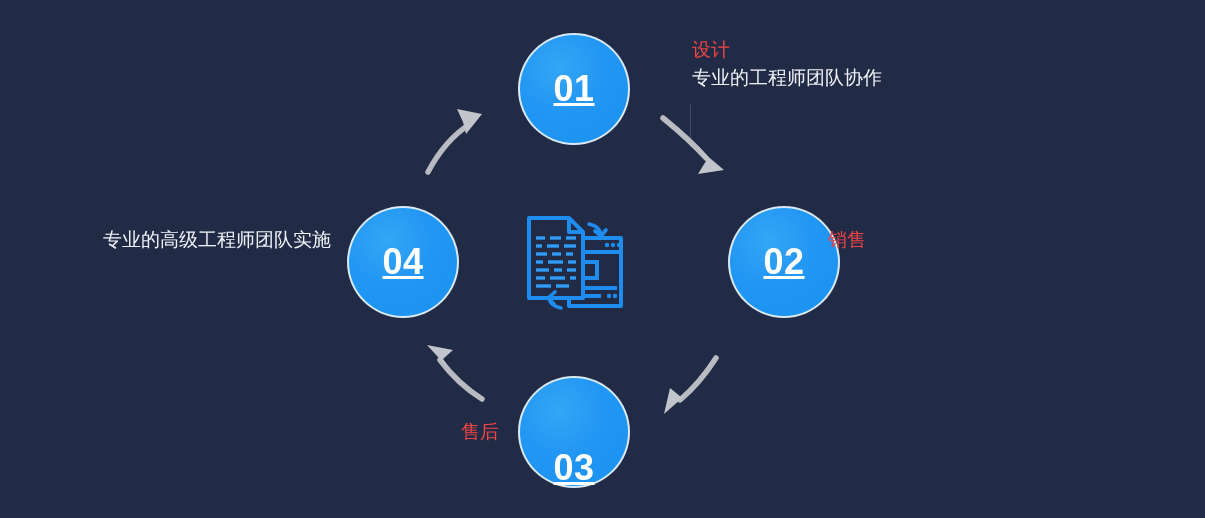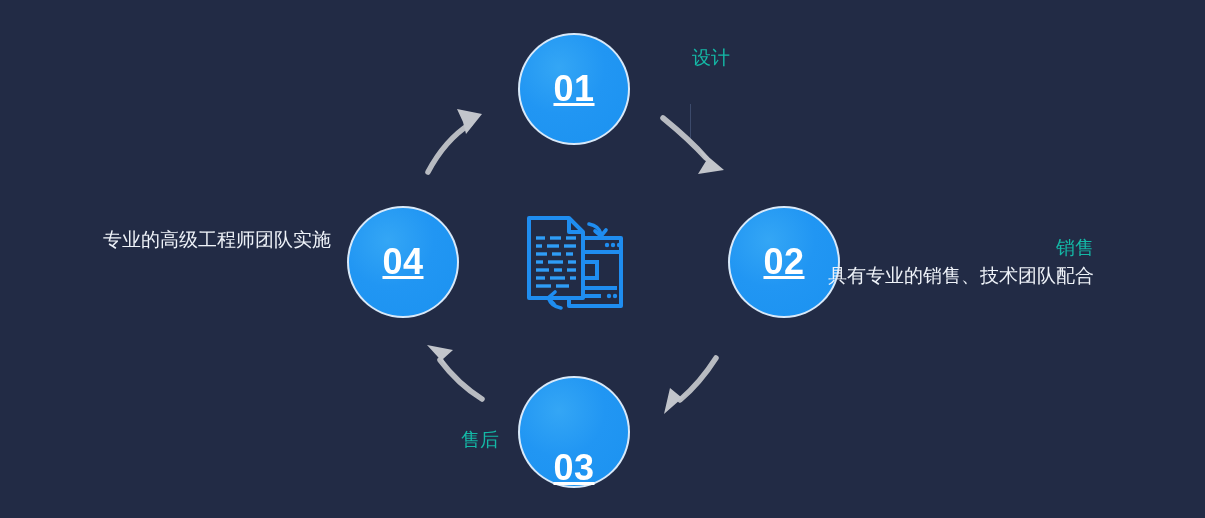--- a/index.html
+++ b/index.html
@@ -55,23 +55,22 @@
 
   
   .label {
     position: absolute;
     color: #e9eef7;
     line-height: 1.45;
     white-space: nowrap;
   }
   .label .title {
     font-size: 19px;
-    color: #14b8a6;
+    color: #ef4444;
     display: block;
-    margin-top: 8px;
   }
   .label .desc {
     font-size: 19px;
     color: #eef2f8;
     display: block;
   }
 
   #label-01 { left: 692px; top: 36px; text-align: left; }
   #label-02 { left: 828px; top: 226px; text-align: right; }
   #label-03 { right: 706px; top: 418px; text-align: right; }
@@ -208,25 +207,25 @@
   </div>
   <div class="node" id="node-03">
     <span class="num">03</span>
   </div>
   <div class="node" id="node-04">
     <span class="num">04</span>
   </div>
 
   <div class="label" id="label-01">
     <span class="title">设计</span>
+    <span class="desc">专业的工程师团队协作</span>
   </div>
 
   <div class="label" id="label-02">
     <span class="title">销售</span>
-    <span class="desc">具有专业的销售、技术团队配合</span>
   </div>
 
   <div class="label" id="label-03">
     <span class="title">售后</span>
   </div>
 
   <div class="label" id="label-04">
     <span class="desc">专业的高级工程师团队实施</span>
   </div>
 

